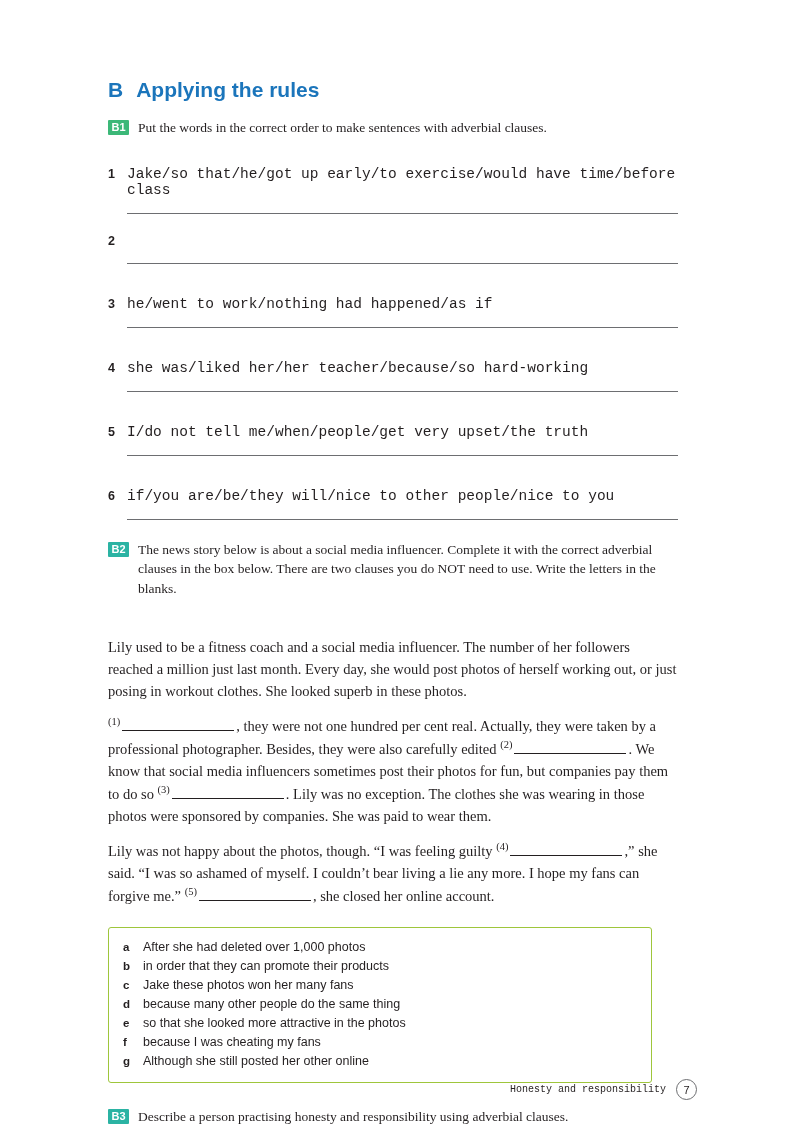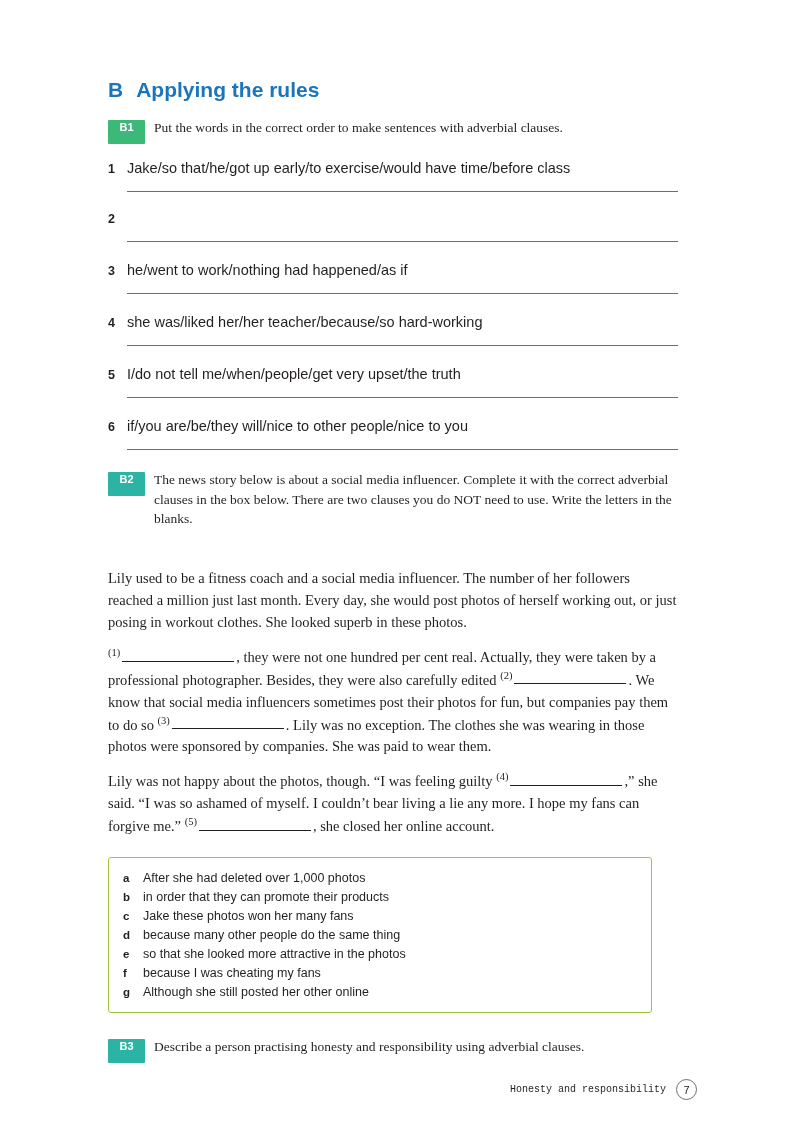--- a/index.html
+++ b/index.html
@@ -51,29 +51,29 @@
   
   .task-row {
     display: flex;
     align-items: flex-start;
     gap: 9px;
     margin-bottom: 8px;
   }
   .chip {
     display: inline-block;
     min-width: 21px;
-    height: 24px;
+    height: 15px;
     line-height: 15px;
     text-align: center;
     background: #3cb878;
     color: #ffffff;
     font-family: "Liberation Sans", sans-serif;
     font-weight: bold;
     font-size: 11px;
-    padding: 0 8px;
+    padding: 0 0;
     border-radius: 1px;
     flex: 0 0 auto;
     margin-top: 2px;
   }
   .chip.teal { background: #2bb3a3; }
   .task-instr {
     font-family: "Liberation Serif", serif;
     font-size: 13.5px;
     line-height: 1.45;
     color: #231f20;
@@ -93,23 +93,24 @@
   }
   .q-num {
     font-family: "Liberation Sans", sans-serif;
     font-weight: bold;
     font-size: 12.5px;
     width: 11px;
     flex: 0 0 auto;
     color: #231f20;
   }
   .q-text {
-    font-family: Liberation Sans, sans-serif;
+    font-family: Liberation Mono, monospace;
     font-size: 14.5px;
     color: #231f20;
+    margin-top: 12px;
   }
   .answer-rule {
     margin-left: 19px;
     margin-top: 15px;
     border-bottom: 1px solid #6d6e71;
     height: 0;
     width: 551px;
   }
 
   

